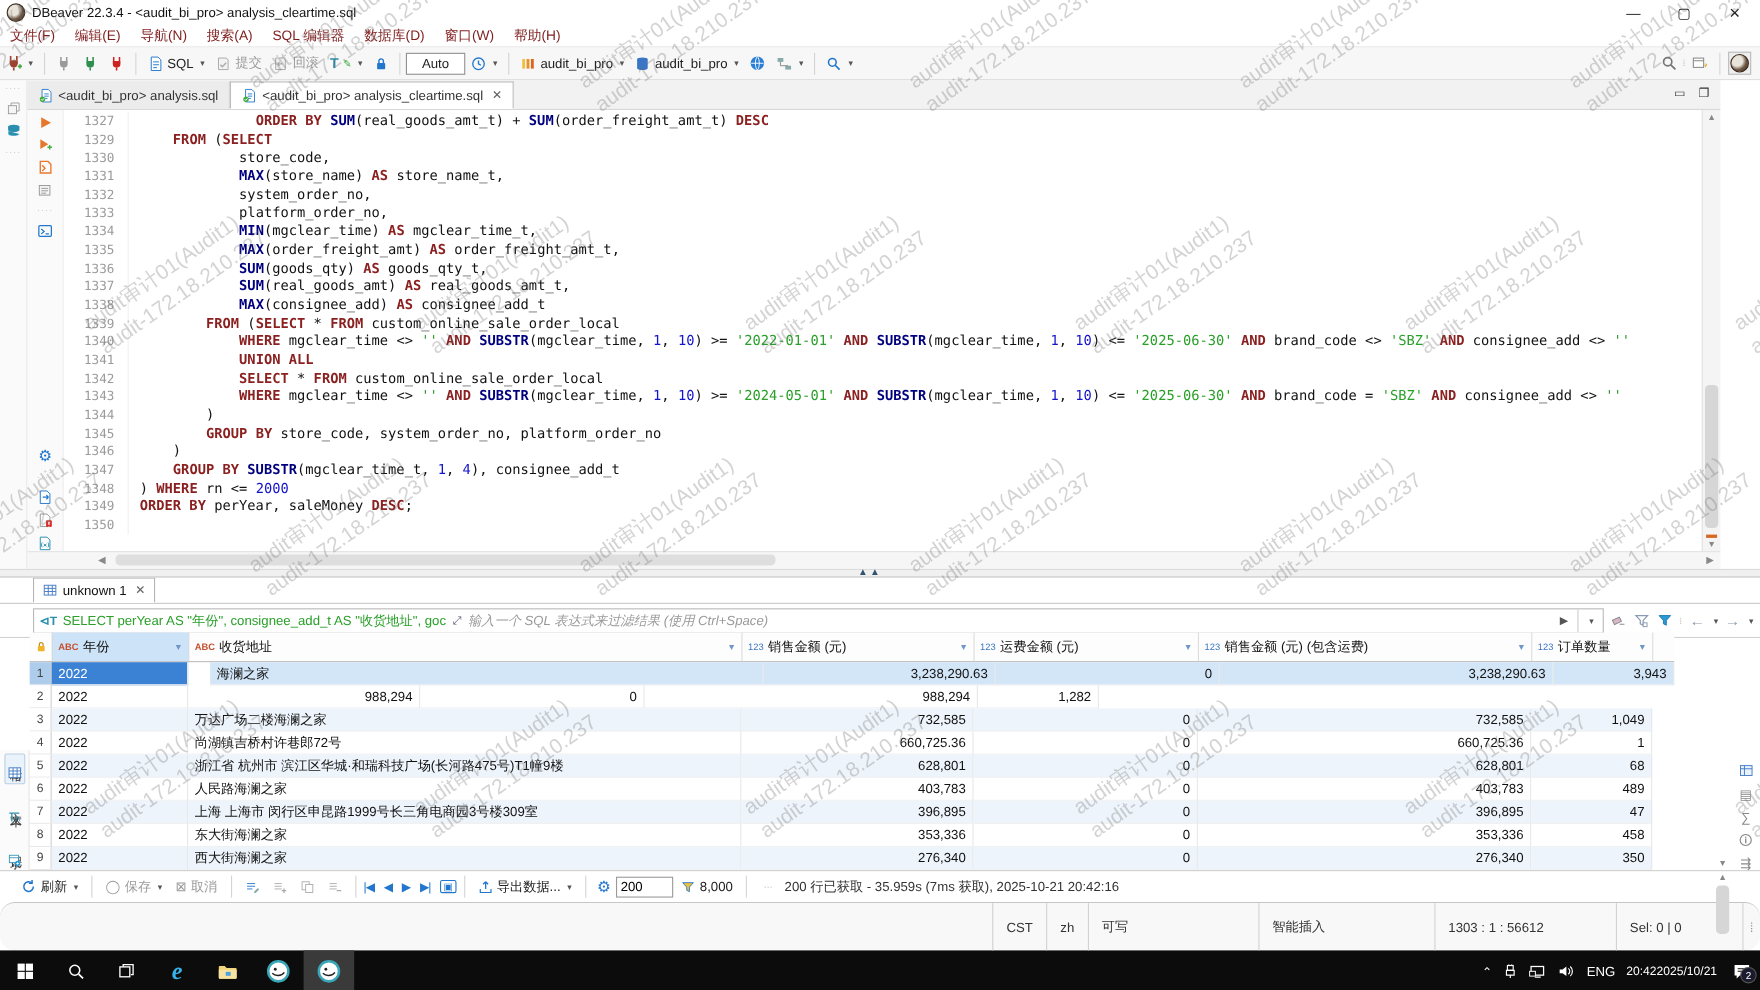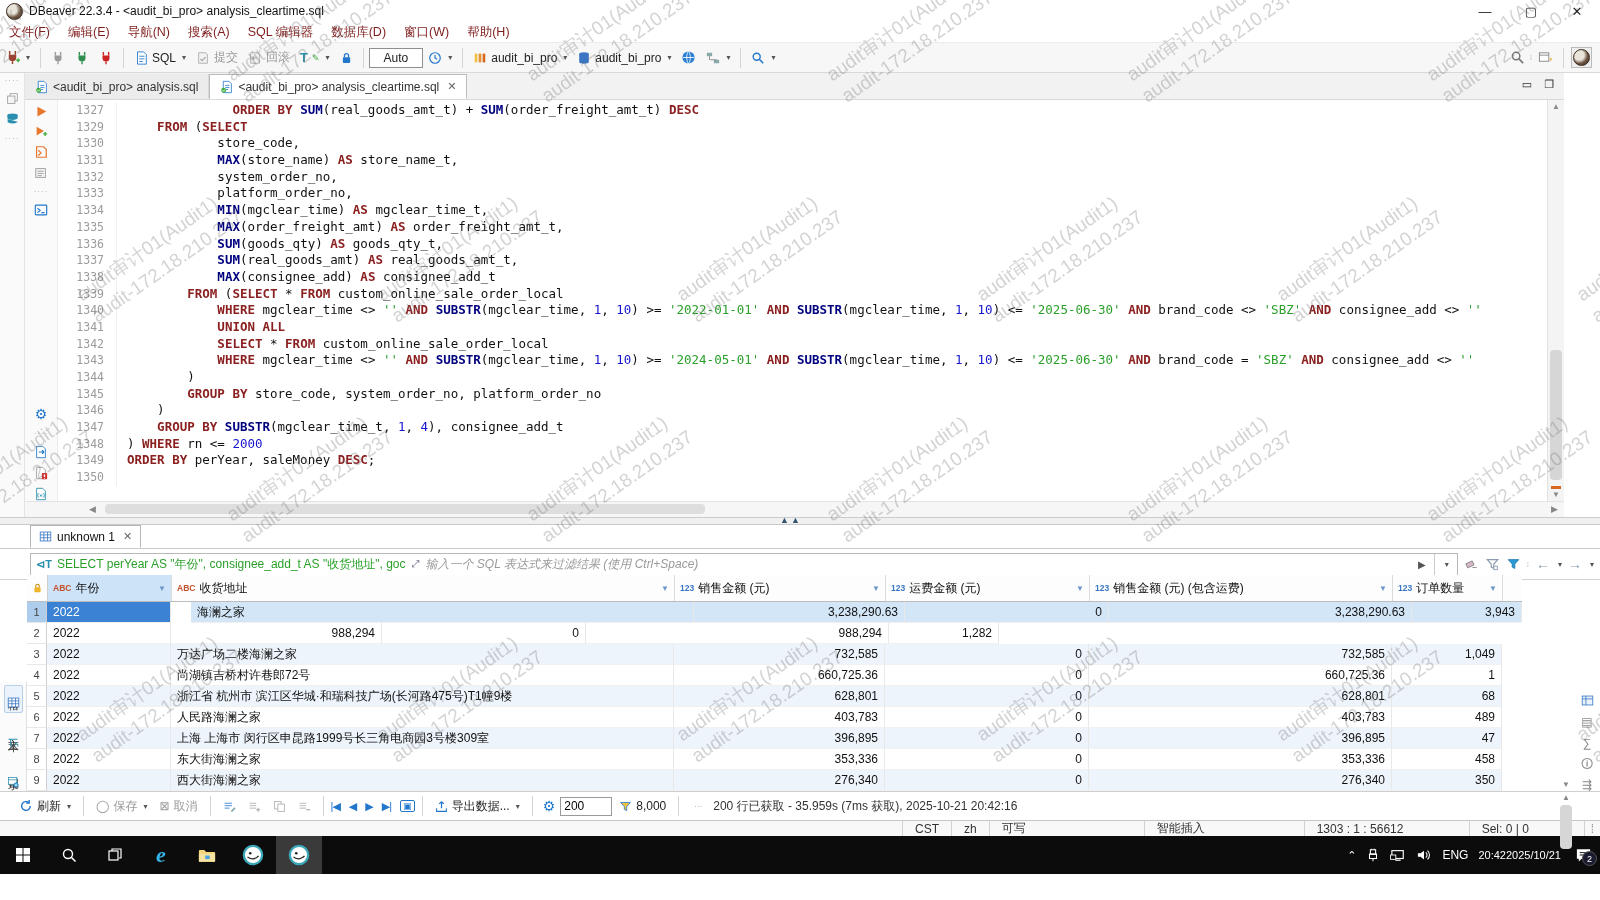--- a/index.html
+++ b/index.html
@@ -61,38 +61,38 @@
   .side-strip{width:26px;flex:none;border-right:1px solid #e0e0e0;background:#fbfbfb;display:flex;flex-direction:column;align-items:center;padding-top:3px;gap:14px;}
   .vtab{display:flex;flex-direction:column;align-items:center;gap:3px;padding:3px 1px;}
   .vtab.active{border:1px solid #b9cfe6;background:#eaf2fb;border-radius:2px;}
   .vtext{writing-mode:vertical-rl;text-orientation:upright;font-size:11px;color:#333;letter-spacing:2px;}
   .grid{display:flex;flex-direction:column;flex:none;}
   .g-head{display:flex;height:26px;flex:none;border-bottom:1px solid #bdbdbd;background:#fdfdfd;}
   .g-corner{width:20px;flex:none;border-right:1px solid #cfcfcf;display:flex;align-items:center;justify-content:center;}
   .g-hcell{box-sizing:border-box;border-right:1px solid #dcdcdc;display:flex;align-items:center;gap:4px;padding:0 5px;overflow:hidden;white-space:nowrap;}
   .g-hcell.first{background:var(--headtint);}
   .tp-abc{color:var(--abc);font-size:8.5px;font-weight:bold;flex:none;}
-  .tp-123{color:var(--c123);font-size:8.5px;font-weight:bold;flex:none;}
+  .tp-123{color:var(--c123);font-size:8.5px;font-weight:normal;flex:none;}
   .hlabel{overflow:hidden;white-space:nowrap;}
   .col-arrow{margin-left:auto;color:#6f96c8;font-size:8px;flex:none;}
   .g-row{display:flex;height:21px;line-height:20px;flex:none;}
   .rn{width:20px;flex:none;box-sizing:border-box;text-align:center;font-size:11px;color:#444;border-right:1px solid #cfcfcf;border-bottom:1px solid #e8e8e8;background:#fff;}
   .g-cell{box-sizing:border-box;border-right:1px solid #e8e8e8;border-bottom:1px solid #f1f1f1;padding:0 6px;overflow:hidden;white-space:nowrap;}
   .g-cell.num{text-align:right;}
   .row-odd .g-cell{background:var(--stripe);}
   .row-sel .g-cell{background:var(--rowsel);}
   .row-sel .rn{background:#aecdec;}
   .cell-active{background:var(--sel) !important;color:#fff;}
   .g-vscroll{width:16px;flex:none;background:#f4f4f4;border-left:1px solid #e0e0e0;position:relative;}
   .panel-strip{width:26px;flex:none;display:flex;flex-direction:column;align-items:center;gap:9px;padding-top:6px;}
   .pico{color:#8a8a8a;font-size:12px;line-height:12px;}
   .res-toolbar{height:28px;border-top:1px solid #cfcfcf;display:flex;align-items:center;font-size:12px;padding-left:14px;color:#222;background:#fff;gap:2px;}
   .rt-num{border:1px solid #9a9a9a;background:#fff;width:44px;height:17px;font-size:12px;font-family:"Liberation Sans",sans-serif;padding:0 3px;}
   .nav-g{color:#2277cc;font-size:11px;letter-spacing:-1px;display:flex;gap:9px;align-items:center;}
-  .statusbar{height:16px;box-sizing:border-box;border-top:1px solid #c6c6c6;display:flex;align-items:stretch;background:#f8f8f8;font-size:12px;color:#333;}
+  .statusbar{height:44px;box-sizing:border-box;border-top:1px solid #c6c6c6;display:flex;align-items:stretch;background:#f8f8f8;font-size:12px;color:#333;border-radius:14px;}
   .sb-fill{flex:1;}
   .sb-cell{border-left:1px solid #d2d2d2;display:flex;align-items:center;padding:0 12px;white-space:nowrap;}
   .taskbar{height:38px;background:#0c0c0c;display:flex;align-items:center;color:#fff;}
   .tk-btn{width:46px;height:38px;display:flex;align-items:center;justify-content:center;flex:none;}
   .tk-btn.active-app{background:#3a3a3a;}
   .tray{margin-left:auto;display:flex;align-items:center;gap:10px;padding-right:8px;font-size:12px;}
   .clock{display:flex;flex-direction:row;align-items:flex-end;font-size:11px;line-height:13px;}
   .badge{position:absolute;right:-5px;bottom:-3px;background:#1b1b2f;border:1px solid #555;color:#fff;border-radius:50%;width:13px;height:13px;font-size:9px;display:flex;align-items:center;justify-content:center;}
   .wm-layer{position:absolute;left:0;top:0;width:1600px;height:900px;pointer-events:none;z-index:60;overflow:hidden;}
   .wm{position:absolute;transform:rotate(-35deg);color:rgba(110,110,110,0.30);font-size:19px;line-height:26px;white-space:nowrap;}

